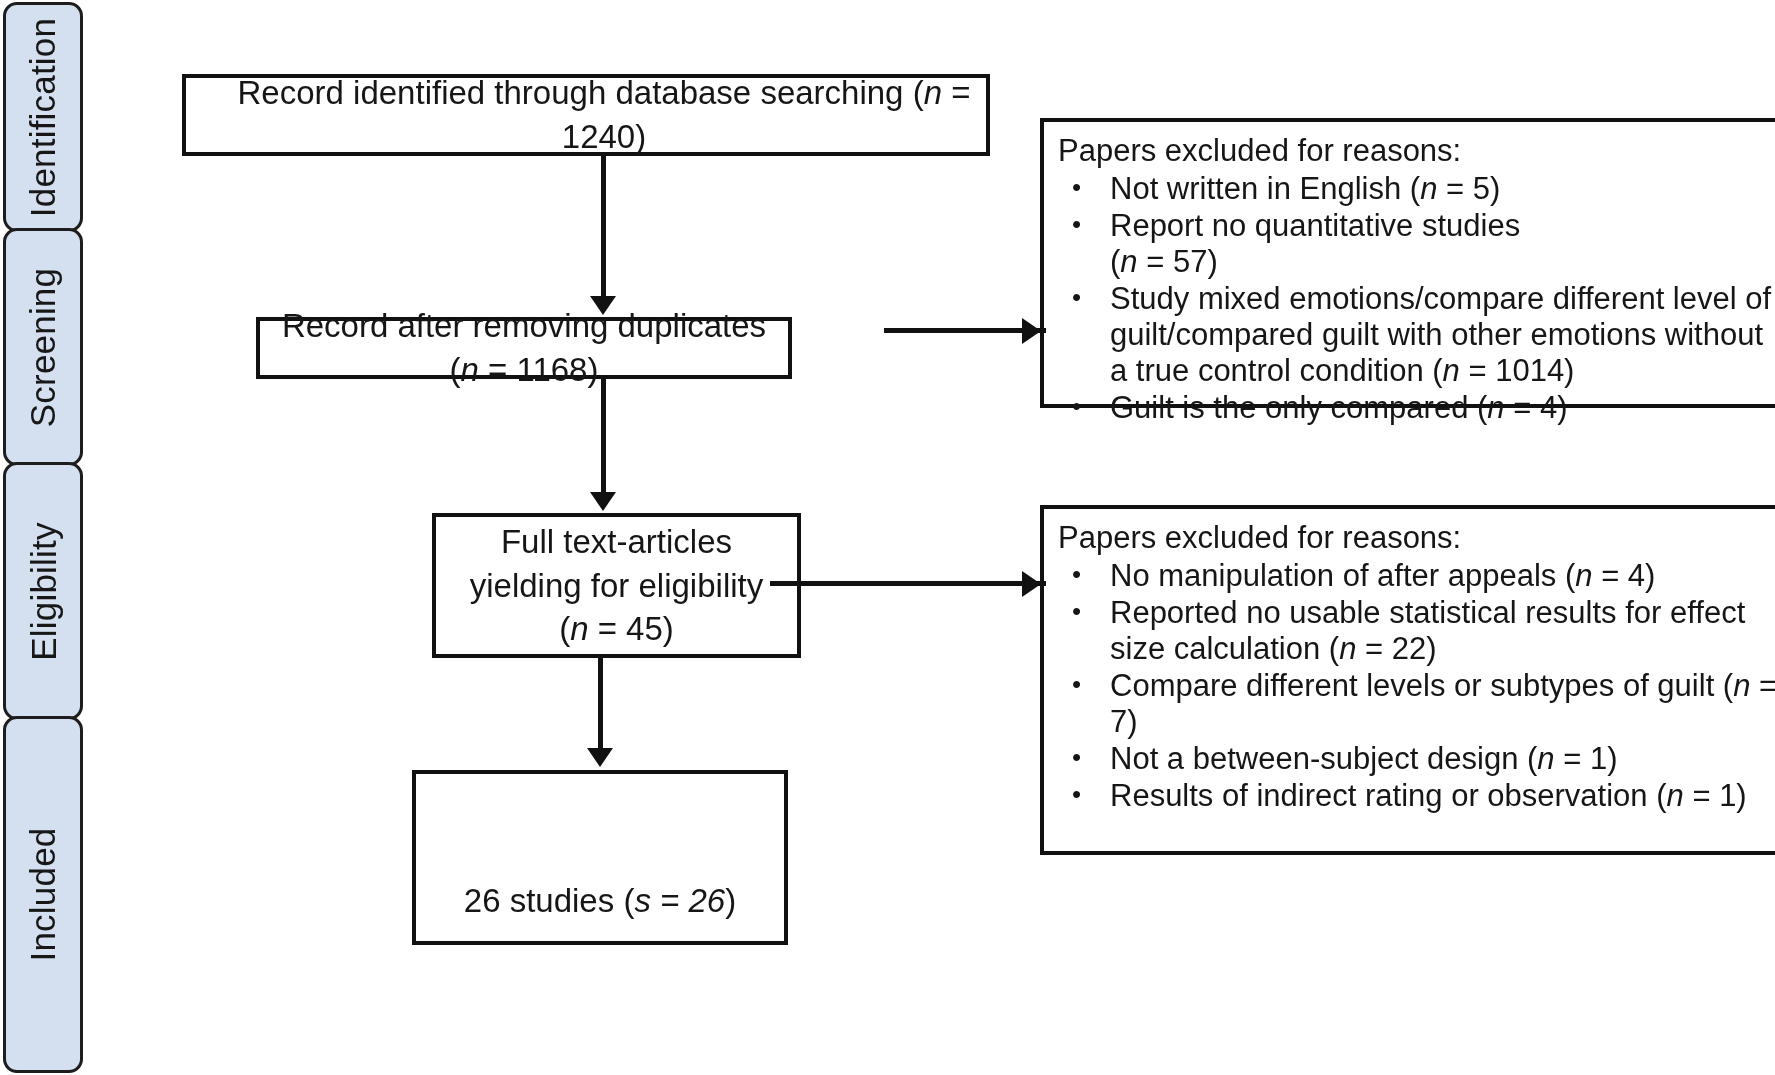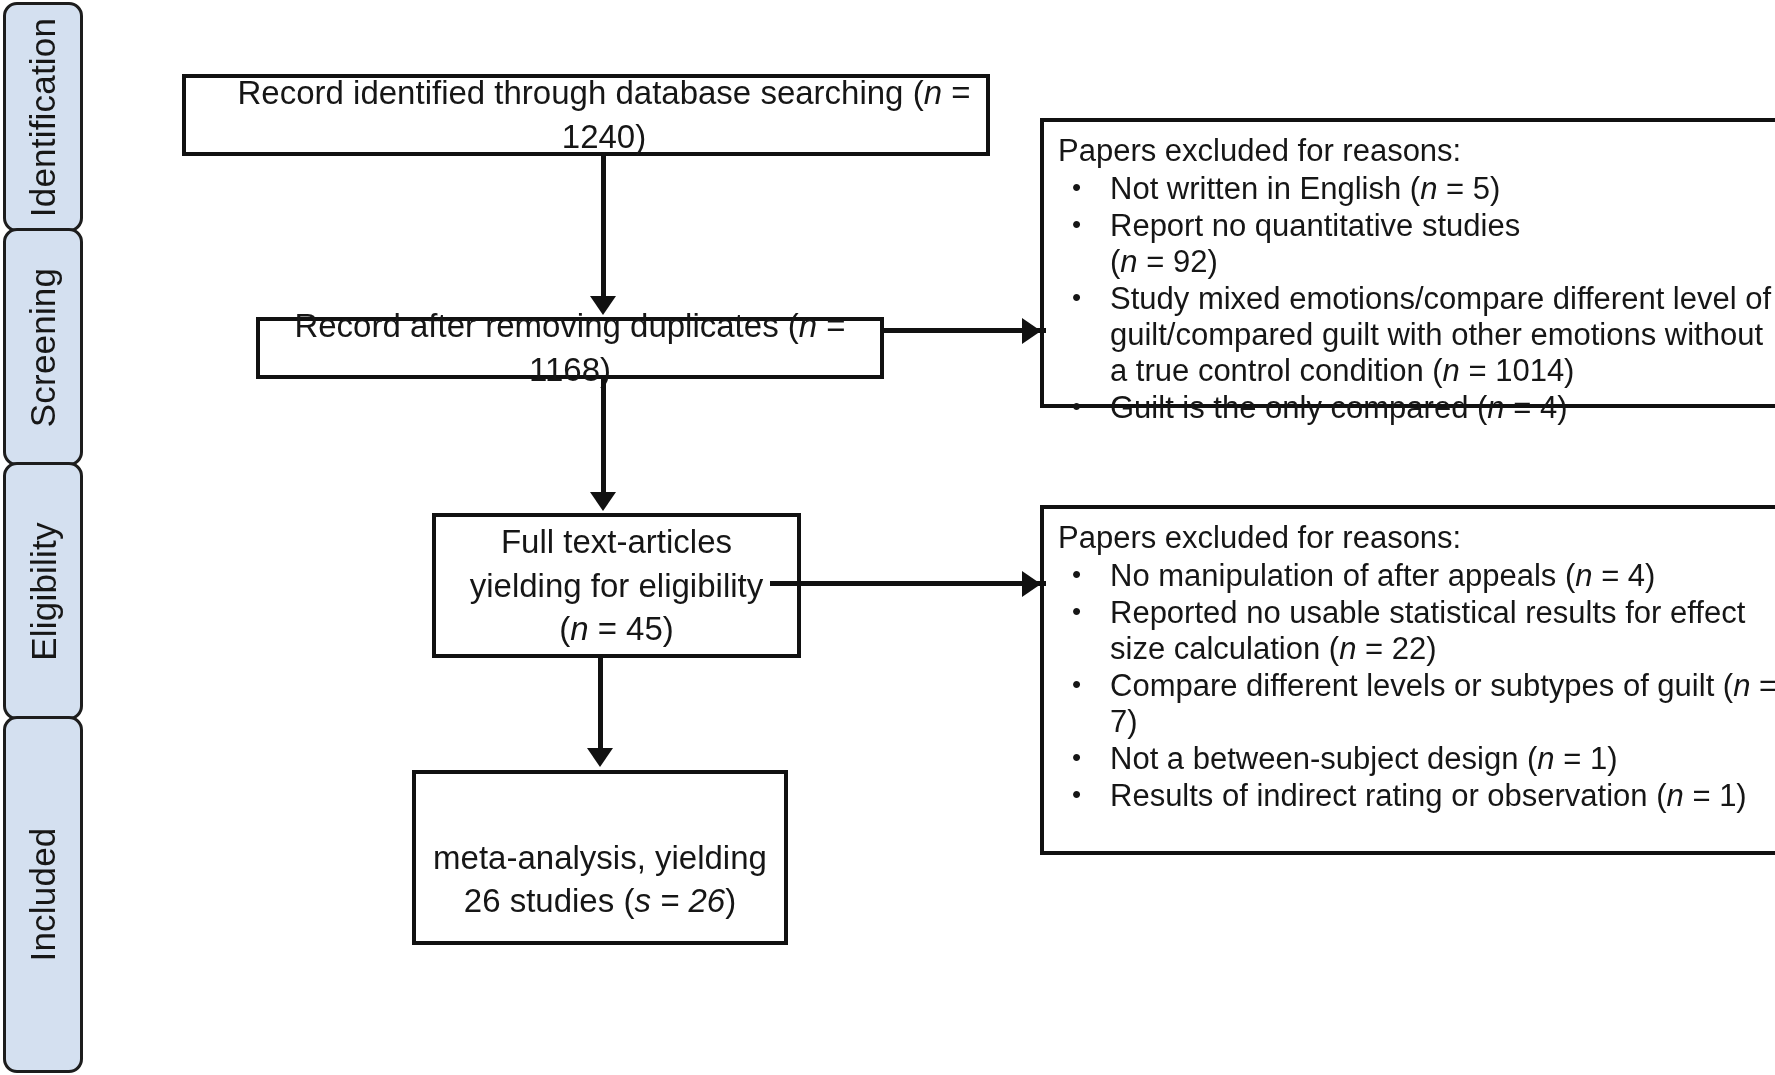--- a/index.html
+++ b/index.html
@@ -62,21 +62,21 @@
     font-size: 33px;
     line-height: 1.32;
     padding: 0 10px;
   }
   em { font-style: italic; }
 
   #box-identified {
     left: 182px; top: 74px; width: 808px; height: 82px; padding-left: 36px;
   }
   #box-duplicates {
-    left: 256px; top: 317px; width: 628px; height: 62px;
+    left: 256px; top: 317px; width: 536px; height: 62px;
   }
   #box-fulltext {
     left: 432px; top: 513px; width: 369px; height: 145px;
   }
   #box-included {
     left: 412px; top: 770px; width: 376px; height: 175px;
   }
 
   
   .excl-box {
@@ -191,34 +191,34 @@
     <div class="box-text">
       <span>Full text-articles</span><br>
       <span>yielding for eligibility</span><br>
       <span>(</span><em>n</em><span> = 45)</span>
     </div>
   </div>
 
   <div class="box" id="box-included">
     <div class="box-text">
       <br>
-      <span>meta-analysis, yielding</span><br>
+      <br>
       <span>26 studies (</span><em>s = 26</em><span>)</span>
     </div>
   </div>
 
   <div class="excl-box" id="excl-screening">
     <div class="excl-header">Papers excluded for reasons:</div>
     <ul class="excl-list">
       <li class="excl-item">
         <span class="bullet">•</span><span>Not written in English (</span><em>n</em><span> = 5)</span>
       </li>
       <li class="excl-item">
         <span class="bullet">•</span><span style="white-space:pre-line">Report no quantitative studies
-(</span><em>n</em><span> = 92)</span>
+(</span><em>n</em><span> = 57)</span>
       </li>
       <li class="excl-item">
         <span class="bullet">•</span><span>Study mixed emotions/compare different level of guilt/compared guilt with other emotions without a true control condition (</span><em>n</em><span> = 1014)</span>
       </li>
       <li class="excl-item">
         <span class="bullet">•</span><span>Guilt is the only compared (</span><em>n</em><span> = 4)</span>
       </li>
     </ul>
   </div>
 

